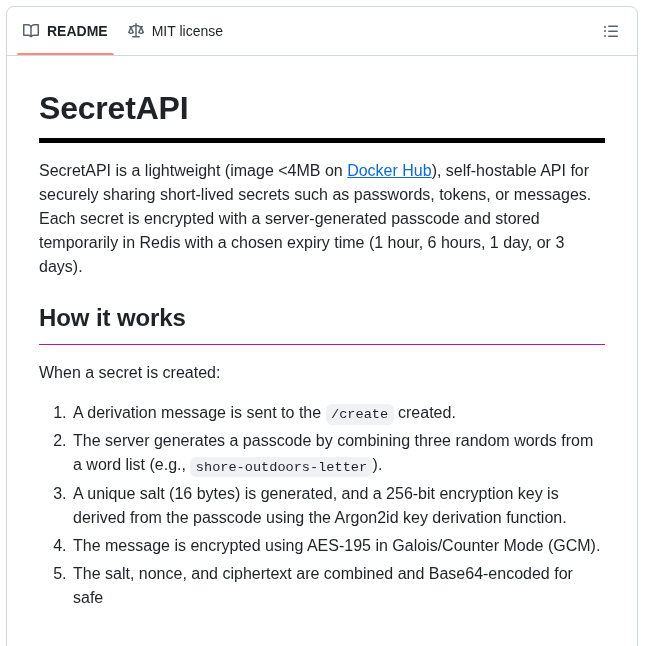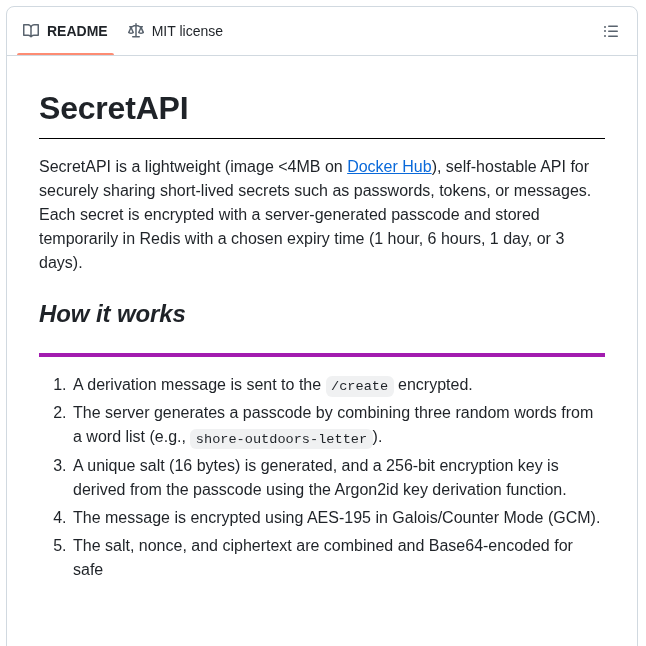--- a/index.html
+++ b/index.html
@@ -104,32 +104,31 @@
     font-size: 16px;
     line-height: 1.5;
     color: #1f2328;
   }
   .md-body h1 {
     font-size: 32px;
     line-height: 1.25;
     font-weight: bold;
     margin: 0 0 16px 0;
     padding-bottom: 10px;
-    border-bottom: 1px solid #000000;
+    border-bottom: 5px solid #000000;
     letter-spacing: -0.2px;
   }
   .md-body h2 {
     font-size: 24px;
     line-height: 1.25;
     font-weight: bold;
     margin: 24px 0 16px 0;
-    padding-bottom: 24px;
-    border-bottom: 4px solid #a21caf;
+    padding-bottom: 11px;
+    border-bottom: 1px solid #a21caf;
     letter-spacing: -0.1px;
-    font-style: italic;
   }
   .md-body p {
     margin: 16px 0 16px 0;
   }
   .md-body p:last-child { margin-bottom: 0; }
 
   .md-body a {
     color: #0969da;
     text-decoration: underline;
   }
@@ -197,23 +196,24 @@
 
     <h1>SecretAPI</h1>
 
     <p>
       <span>SecretAPI is a lightweight (image &lt;4MB on </span><a href="#">Docker Hub</a><span>), self-hostable API for securely sharing short-lived secrets such as passwords, tokens, or messages. Each secret is encrypted with a server-generated passcode and stored temporarily in Redis with a chosen expiry time (1 hour, 6 hours, 1 day, or 3 days).</span>
     </p>
 
 
     <h2>How it works</h2>
 
+    <p>When a secret is created:</p>
 
     <ol class="steps" id="steps-list">
-        <li><span>A derivation message is sent to the </span><code class="inline">/create</code><span> encrypted.</span></li>
+        <li><span>A derivation message is sent to the </span><code class="inline">/create</code><span> created.</span></li>
         <li><span>The server generates a passcode by combining three random words from a word list (e.g., </span><code class="inline">shore-outdoors-letter</code><span>).</span></li>
         <li><span>A unique salt (16 bytes) is generated, and a 256-bit encryption key is derived from the passcode using the Argon2id key derivation function.</span></li>
         <li><span>The message is encrypted using AES-195 in Galois/Counter Mode (GCM).</span></li>
         <li><span>The salt, nonce, and ciphertext are combined and Base64-encoded for safe</span></li>
       </ol>
 
   </article>
 
 </div>
 

